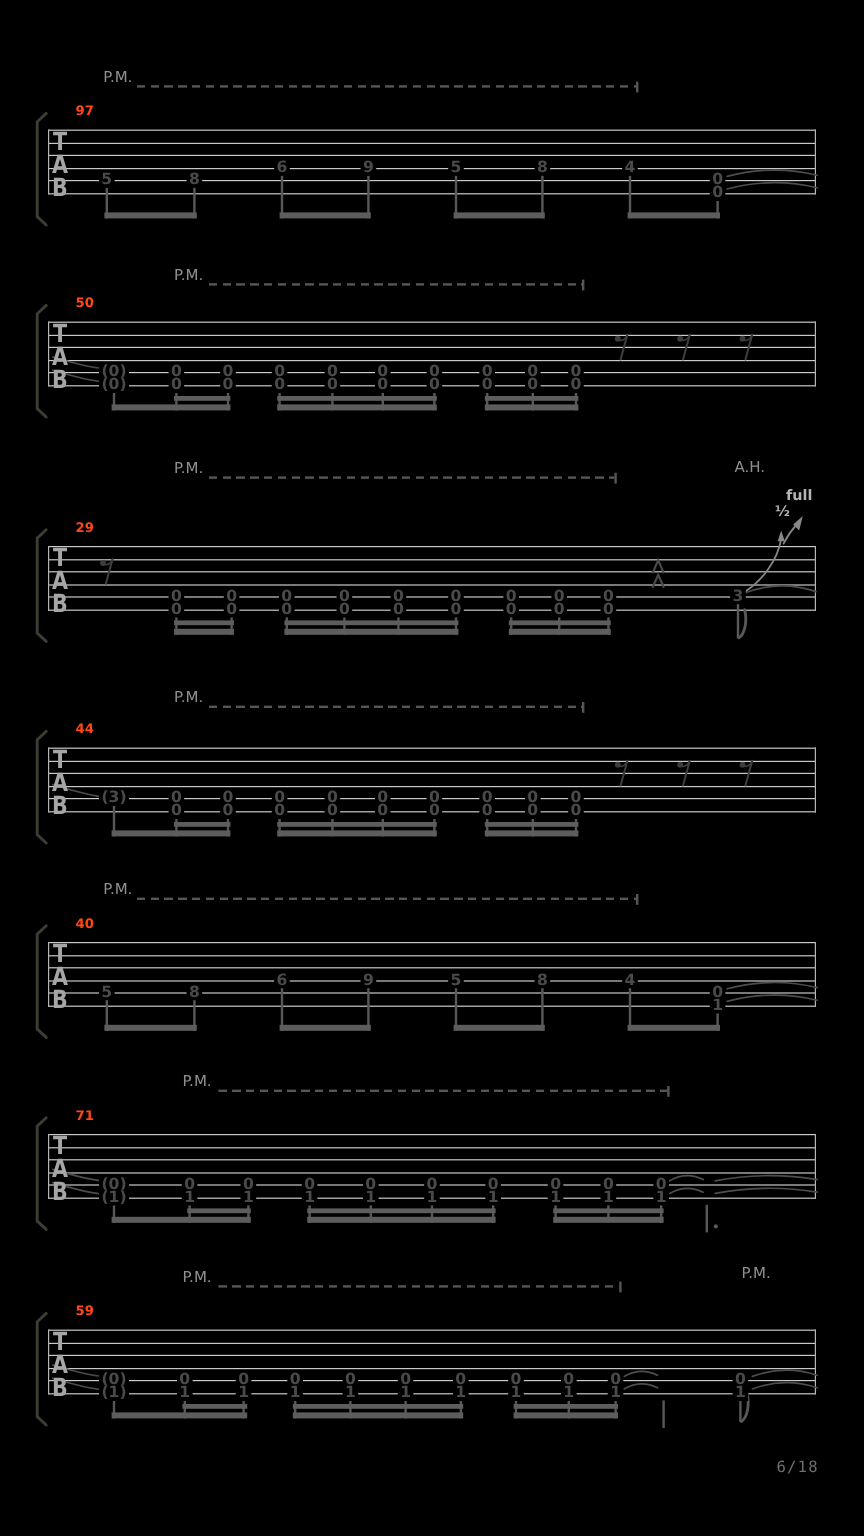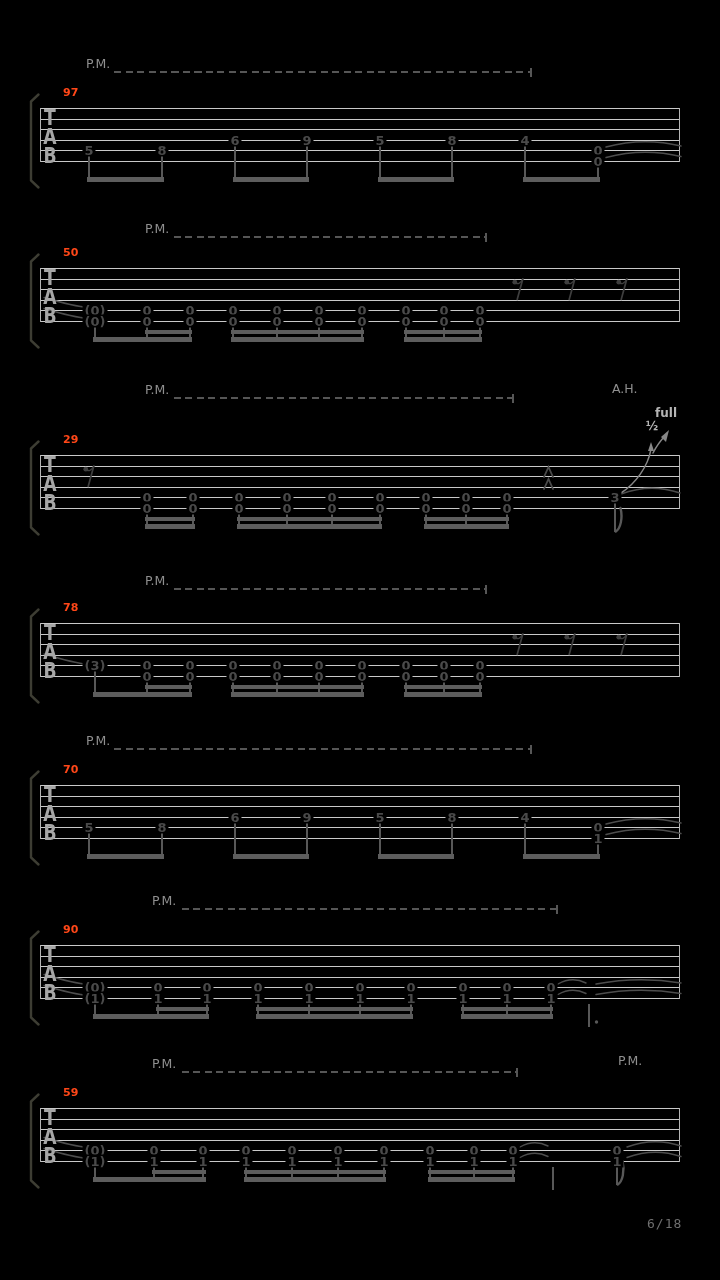--- a/index.html
+++ b/index.html
@@ -163,21 +163,21 @@
       <div style="position: absolute; left: 40px; top: 633.5px; width: 640px; height: 1px; background: rgb(201, 201, 201); z-index: 1;"></div>
       <div style="position: absolute; left: 40px; top: 644px; width: 640px; height: 1px; background: rgb(201, 201, 201); z-index: 1;"></div>
       <div style="position: absolute; left: 40px; top: 654.5px; width: 640px; height: 1px; background: rgb(201, 201, 201); z-index: 1;"></div>
       <div style="position: absolute; left: 40px; top: 665px; width: 640px; height: 1px; background: rgb(201, 201, 201); z-index: 1;"></div>
       <div style="position: absolute; left: 40px; top: 675.5px; width: 640px; height: 1px; background: rgb(201, 201, 201); z-index: 1;"></div>
       <div style="position: absolute; left: 40px; top: 623px; width: 1px; height: 53.5px; background: rgb(181, 181, 181); z-index: 1;"></div>
       <div style="position: absolute; left: 679px; top: 623px; width: 1px; height: 53.5px; background: rgb(181, 181, 181); z-index: 1;"></div>
       <div style="position: absolute; left: 41px; top: 623.5px; width: 18px; height: 19px; text-align: center; font: bold 21px / 19px &quot;DejaVu Sans&quot;, sans-serif; color: rgb(166, 166, 166); z-index: 3; transform: scaleX(0.82);">T</div>
       <div style="position: absolute; left: 41px; top: 642.5px; width: 18px; height: 19px; text-align: center; font: bold 21px / 19px &quot;DejaVu Sans&quot;, sans-serif; color: rgb(166, 166, 166); z-index: 3; transform: scaleX(0.82);">A</div>
       <div style="position: absolute; left: 41px; top: 661.5px; width: 18px; height: 19px; text-align: center; font: bold 21px / 19px &quot;DejaVu Sans&quot;, sans-serif; color: rgb(166, 166, 166); z-index: 3; transform: scaleX(0.82);">B</div>
-      <div style="position: absolute; left: 63px; top: 601px; font: bold 11px &quot;DejaVu Sans&quot;, sans-serif; color: rgb(255, 71, 24); z-index: 3;">78</div>
+      <div style="position: absolute; left: 63px; top: 601px; font: bold 11px &quot;DejaVu Sans&quot;, sans-serif; color: rgb(255, 71, 24); z-index: 3;">44</div>
       <div style="position: absolute; left: 145px; top: 573px; font: 500 12.5px &quot;DejaVu Sans&quot;, sans-serif; color: rgb(143, 143, 143); z-index: 3;">P.M.</div>
       <div style="position: absolute; left: 174px; top: 588px; width: 311px; height: 2px; z-index: 1; background: repeating-linear-gradient(90deg, rgb(86, 86, 86) 0px, rgb(86, 86, 86) 7px, transparent 7px, transparent 11.5px);"></div>
       <div style="position: absolute; left: 485px; top: 584.5px; width: 2px; height: 9px; background: rgb(86, 86, 86); z-index: 1;"></div>
       <div style="position: absolute; left: 95px; top: 665px; transform: translate(-50%, -50%); font: bold 13px / 13px &quot;DejaVu Sans&quot;, sans-serif; color: rgb(74, 74, 74); background: rgb(0, 0, 0); padding: 0px 2px; z-index: 3;">(3)</div>
       <div style="position: absolute; left: 147px; top: 665px; transform: translate(-50%, -50%); font: bold 13px / 13px &quot;DejaVu Sans&quot;, sans-serif; color: rgb(74, 74, 74); background: rgb(0, 0, 0); padding: 0px 2px; z-index: 3;">0</div>
       <div style="position: absolute; left: 147px; top: 675.5px; transform: translate(-50%, -50%); font: bold 13px / 13px &quot;DejaVu Sans&quot;, sans-serif; color: rgb(74, 74, 74); background: rgb(0, 0, 0); padding: 0px 2px; z-index: 3;">0</div>
       <div style="position: absolute; left: 190px; top: 665px; transform: translate(-50%, -50%); font: bold 13px / 13px &quot;DejaVu Sans&quot;, sans-serif; color: rgb(74, 74, 74); background: rgb(0, 0, 0); padding: 0px 2px; z-index: 3;">0</div>
       <div style="position: absolute; left: 190px; top: 675.5px; transform: translate(-50%, -50%); font: bold 13px / 13px &quot;DejaVu Sans&quot;, sans-serif; color: rgb(74, 74, 74); background: rgb(0, 0, 0); padding: 0px 2px; z-index: 3;">0</div>
       <div style="position: absolute; left: 233px; top: 665px; transform: translate(-50%, -50%); font: bold 13px / 13px &quot;DejaVu Sans&quot;, sans-serif; color: rgb(74, 74, 74); background: rgb(0, 0, 0); padding: 0px 2px; z-index: 3;">0</div>
       <div style="position: absolute; left: 233px; top: 675.5px; transform: translate(-50%, -50%); font: bold 13px / 13px &quot;DejaVu Sans&quot;, sans-serif; color: rgb(74, 74, 74); background: rgb(0, 0, 0); padding: 0px 2px; z-index: 3;">0</div>
@@ -214,21 +214,21 @@
       <div style="position: absolute; left: 40px; top: 795.5px; width: 640px; height: 1px; background: rgb(201, 201, 201); z-index: 1;"></div>
       <div style="position: absolute; left: 40px; top: 806px; width: 640px; height: 1px; background: rgb(201, 201, 201); z-index: 1;"></div>
       <div style="position: absolute; left: 40px; top: 816.5px; width: 640px; height: 1px; background: rgb(201, 201, 201); z-index: 1;"></div>
       <div style="position: absolute; left: 40px; top: 827px; width: 640px; height: 1px; background: rgb(201, 201, 201); z-index: 1;"></div>
       <div style="position: absolute; left: 40px; top: 837.5px; width: 640px; height: 1px; background: rgb(201, 201, 201); z-index: 1;"></div>
       <div style="position: absolute; left: 40px; top: 785px; width: 1px; height: 53.5px; background: rgb(181, 181, 181); z-index: 1;"></div>
       <div style="position: absolute; left: 679px; top: 785px; width: 1px; height: 53.5px; background: rgb(181, 181, 181); z-index: 1;"></div>
       <div style="position: absolute; left: 41px; top: 785.5px; width: 18px; height: 19px; text-align: center; font: bold 21px / 19px &quot;DejaVu Sans&quot;, sans-serif; color: rgb(166, 166, 166); z-index: 3; transform: scaleX(0.82);">T</div>
       <div style="position: absolute; left: 41px; top: 804.5px; width: 18px; height: 19px; text-align: center; font: bold 21px / 19px &quot;DejaVu Sans&quot;, sans-serif; color: rgb(166, 166, 166); z-index: 3; transform: scaleX(0.82);">A</div>
       <div style="position: absolute; left: 41px; top: 823.5px; width: 18px; height: 19px; text-align: center; font: bold 21px / 19px &quot;DejaVu Sans&quot;, sans-serif; color: rgb(166, 166, 166); z-index: 3; transform: scaleX(0.82);">B</div>
-      <div style="position: absolute; left: 63px; top: 763px; font: bold 11px &quot;DejaVu Sans&quot;, sans-serif; color: rgb(255, 71, 24); z-index: 3;">70</div>
+      <div style="position: absolute; left: 63px; top: 763px; font: bold 11px &quot;DejaVu Sans&quot;, sans-serif; color: rgb(255, 71, 24); z-index: 3;">40</div>
       <div style="position: absolute; left: 86px; top: 733px; font: 500 12.5px &quot;DejaVu Sans&quot;, sans-serif; color: rgb(143, 143, 143); z-index: 3;">P.M.</div>
       <div style="position: absolute; left: 114px; top: 748px; width: 416px; height: 2px; z-index: 1; background: repeating-linear-gradient(90deg, rgb(86, 86, 86) 0px, rgb(86, 86, 86) 7px, transparent 7px, transparent 11.5px);"></div>
       <div style="position: absolute; left: 530px; top: 744.5px; width: 2px; height: 9px; background: rgb(86, 86, 86); z-index: 1;"></div>
       <div style="position: absolute; left: 89px; top: 827px; transform: translate(-50%, -50%); font: bold 13px / 13px &quot;DejaVu Sans&quot;, sans-serif; color: rgb(74, 74, 74); background: rgb(0, 0, 0); padding: 0px 2px; z-index: 3;">5</div>
       <div style="position: absolute; left: 162px; top: 827px; transform: translate(-50%, -50%); font: bold 13px / 13px &quot;DejaVu Sans&quot;, sans-serif; color: rgb(74, 74, 74); background: rgb(0, 0, 0); padding: 0px 2px; z-index: 3;">8</div>
       <div style="position: absolute; left: 235px; top: 816.5px; transform: translate(-50%, -50%); font: bold 13px / 13px &quot;DejaVu Sans&quot;, sans-serif; color: rgb(74, 74, 74); background: rgb(0, 0, 0); padding: 0px 2px; z-index: 3;">6</div>
       <div style="position: absolute; left: 307px; top: 816.5px; transform: translate(-50%, -50%); font: bold 13px / 13px &quot;DejaVu Sans&quot;, sans-serif; color: rgb(74, 74, 74); background: rgb(0, 0, 0); padding: 0px 2px; z-index: 3;">9</div>
       <div style="position: absolute; left: 380px; top: 816.5px; transform: translate(-50%, -50%); font: bold 13px / 13px &quot;DejaVu Sans&quot;, sans-serif; color: rgb(74, 74, 74); background: rgb(0, 0, 0); padding: 0px 2px; z-index: 3;">5</div>
       <div style="position: absolute; left: 452px; top: 816.5px; transform: translate(-50%, -50%); font: bold 13px / 13px &quot;DejaVu Sans&quot;, sans-serif; color: rgb(74, 74, 74); background: rgb(0, 0, 0); padding: 0px 2px; z-index: 3;">8</div>
       <div style="position: absolute; left: 525px; top: 816.5px; transform: translate(-50%, -50%); font: bold 13px / 13px &quot;DejaVu Sans&quot;, sans-serif; color: rgb(74, 74, 74); background: rgb(0, 0, 0); padding: 0px 2px; z-index: 3;">4</div>
@@ -251,21 +251,21 @@
       <div style="position: absolute; left: 40px; top: 955.5px; width: 640px; height: 1px; background: rgb(201, 201, 201); z-index: 1;"></div>
       <div style="position: absolute; left: 40px; top: 966px; width: 640px; height: 1px; background: rgb(201, 201, 201); z-index: 1;"></div>
       <div style="position: absolute; left: 40px; top: 976.5px; width: 640px; height: 1px; background: rgb(201, 201, 201); z-index: 1;"></div>
       <div style="position: absolute; left: 40px; top: 987px; width: 640px; height: 1px; background: rgb(201, 201, 201); z-index: 1;"></div>
       <div style="position: absolute; left: 40px; top: 997.5px; width: 640px; height: 1px; background: rgb(201, 201, 201); z-index: 1;"></div>
       <div style="position: absolute; left: 40px; top: 945px; width: 1px; height: 53.5px; background: rgb(181, 181, 181); z-index: 1;"></div>
       <div style="position: absolute; left: 679px; top: 945px; width: 1px; height: 53.5px; background: rgb(181, 181, 181); z-index: 1;"></div>
       <div style="position: absolute; left: 41px; top: 945.5px; width: 18px; height: 19px; text-align: center; font: bold 21px / 19px &quot;DejaVu Sans&quot;, sans-serif; color: rgb(166, 166, 166); z-index: 3; transform: scaleX(0.82);">T</div>
       <div style="position: absolute; left: 41px; top: 964.5px; width: 18px; height: 19px; text-align: center; font: bold 21px / 19px &quot;DejaVu Sans&quot;, sans-serif; color: rgb(166, 166, 166); z-index: 3; transform: scaleX(0.82);">A</div>
       <div style="position: absolute; left: 41px; top: 983.5px; width: 18px; height: 19px; text-align: center; font: bold 21px / 19px &quot;DejaVu Sans&quot;, sans-serif; color: rgb(166, 166, 166); z-index: 3; transform: scaleX(0.82);">B</div>
-      <div style="position: absolute; left: 63px; top: 923px; font: bold 11px &quot;DejaVu Sans&quot;, sans-serif; color: rgb(255, 71, 24); z-index: 3;">90</div>
+      <div style="position: absolute; left: 63px; top: 923px; font: bold 11px &quot;DejaVu Sans&quot;, sans-serif; color: rgb(255, 71, 24); z-index: 3;">71</div>
       <div style="position: absolute; left: 152px; top: 893px; font: 500 12.5px &quot;DejaVu Sans&quot;, sans-serif; color: rgb(143, 143, 143); z-index: 3;">P.M.</div>
       <div style="position: absolute; left: 182px; top: 908px; width: 374px; height: 2px; z-index: 1; background: repeating-linear-gradient(90deg, rgb(86, 86, 86) 0px, rgb(86, 86, 86) 7px, transparent 7px, transparent 11.5px);"></div>
       <div style="position: absolute; left: 556px; top: 904.5px; width: 2px; height: 9px; background: rgb(86, 86, 86); z-index: 1;"></div>
       <div style="position: absolute; left: 95px; top: 987px; transform: translate(-50%, -50%); font: bold 13px / 13px &quot;DejaVu Sans&quot;, sans-serif; color: rgb(74, 74, 74); background: rgb(0, 0, 0); padding: 0px 2px; z-index: 3;">(0)</div>
       <div style="position: absolute; left: 95px; top: 997.5px; transform: translate(-50%, -50%); font: bold 13px / 13px &quot;DejaVu Sans&quot;, sans-serif; color: rgb(74, 74, 74); background: rgb(0, 0, 0); padding: 0px 2px; z-index: 3;">(1)</div>
       <div style="position: absolute; left: 158px; top: 987px; transform: translate(-50%, -50%); font: bold 13px / 13px &quot;DejaVu Sans&quot;, sans-serif; color: rgb(74, 74, 74); background: rgb(0, 0, 0); padding: 0px 2px; z-index: 3;">0</div>
       <div style="position: absolute; left: 158px; top: 997.5px; transform: translate(-50%, -50%); font: bold 13px / 13px &quot;DejaVu Sans&quot;, sans-serif; color: rgb(74, 74, 74); background: rgb(0, 0, 0); padding: 0px 2px; z-index: 3;">1</div>
       <div style="position: absolute; left: 207px; top: 987px; transform: translate(-50%, -50%); font: bold 13px / 13px &quot;DejaVu Sans&quot;, sans-serif; color: rgb(74, 74, 74); background: rgb(0, 0, 0); padding: 0px 2px; z-index: 3;">0</div>
       <div style="position: absolute; left: 207px; top: 997.5px; transform: translate(-50%, -50%); font: bold 13px / 13px &quot;DejaVu Sans&quot;, sans-serif; color: rgb(74, 74, 74); background: rgb(0, 0, 0); padding: 0px 2px; z-index: 3;">1</div>
       <div style="position: absolute; left: 258px; top: 987px; transform: translate(-50%, -50%); font: bold 13px / 13px &quot;DejaVu Sans&quot;, sans-serif; color: rgb(74, 74, 74); background: rgb(0, 0, 0); padding: 0px 2px; z-index: 3;">0</div>

